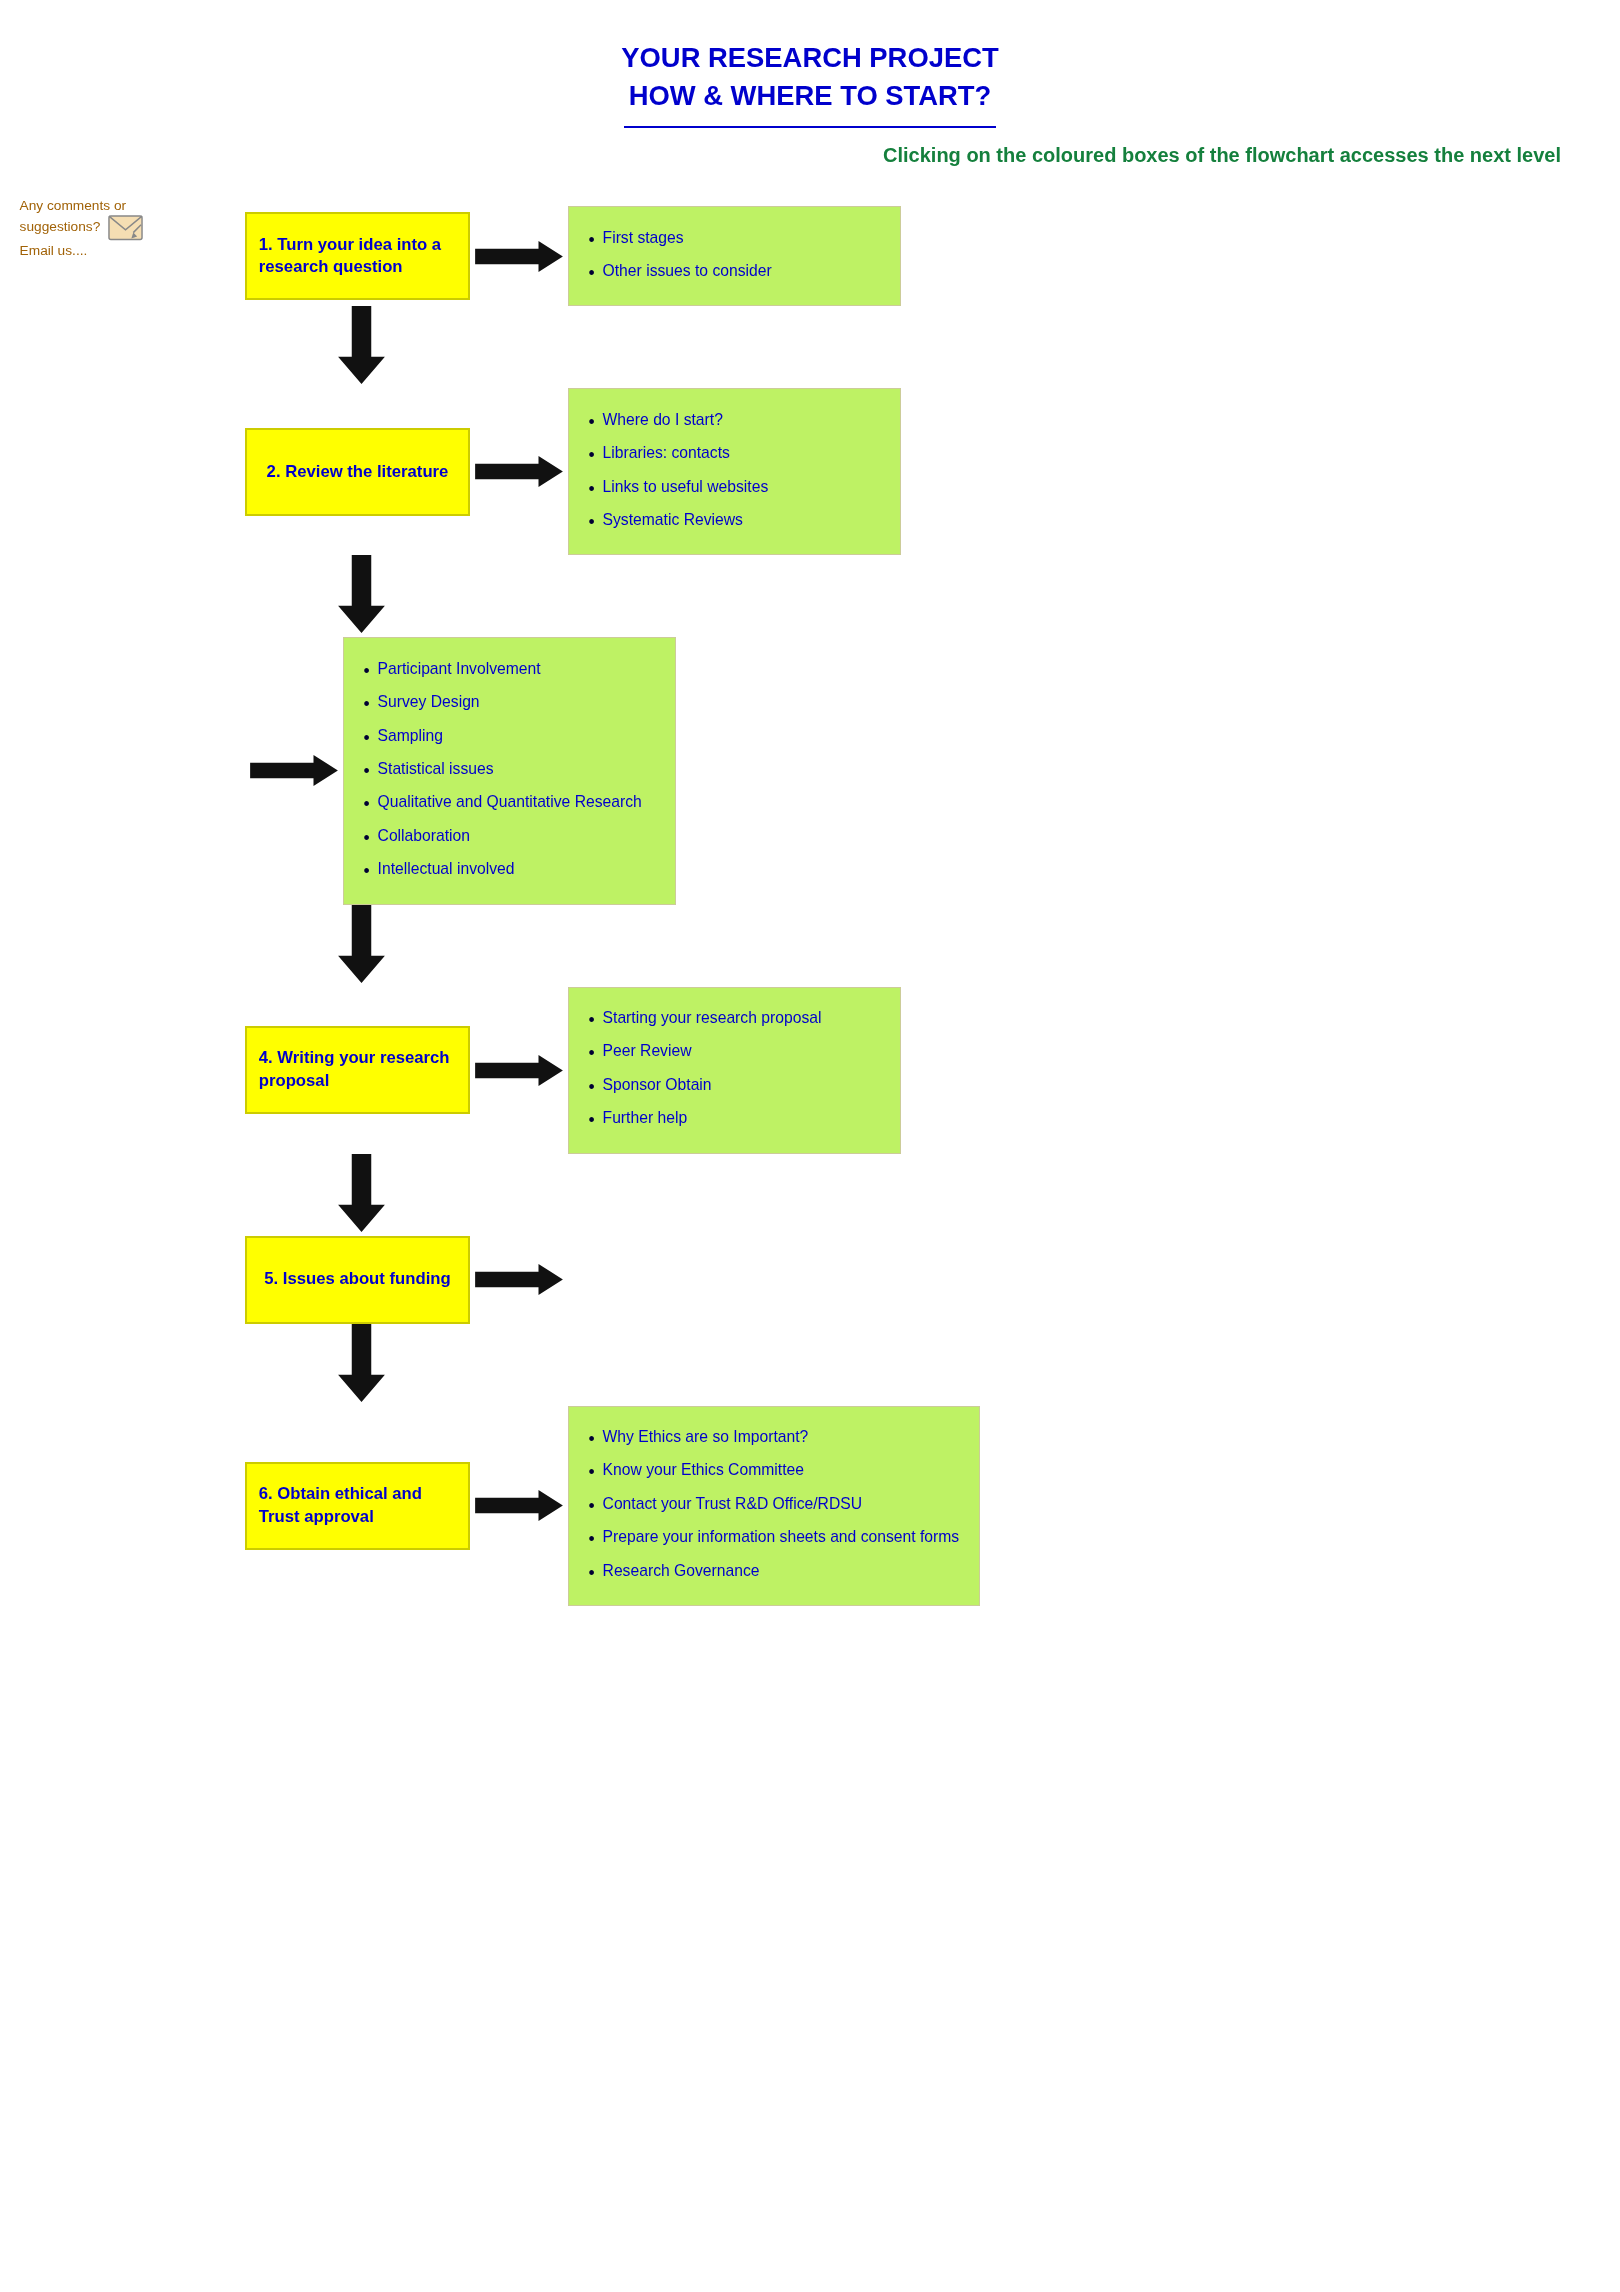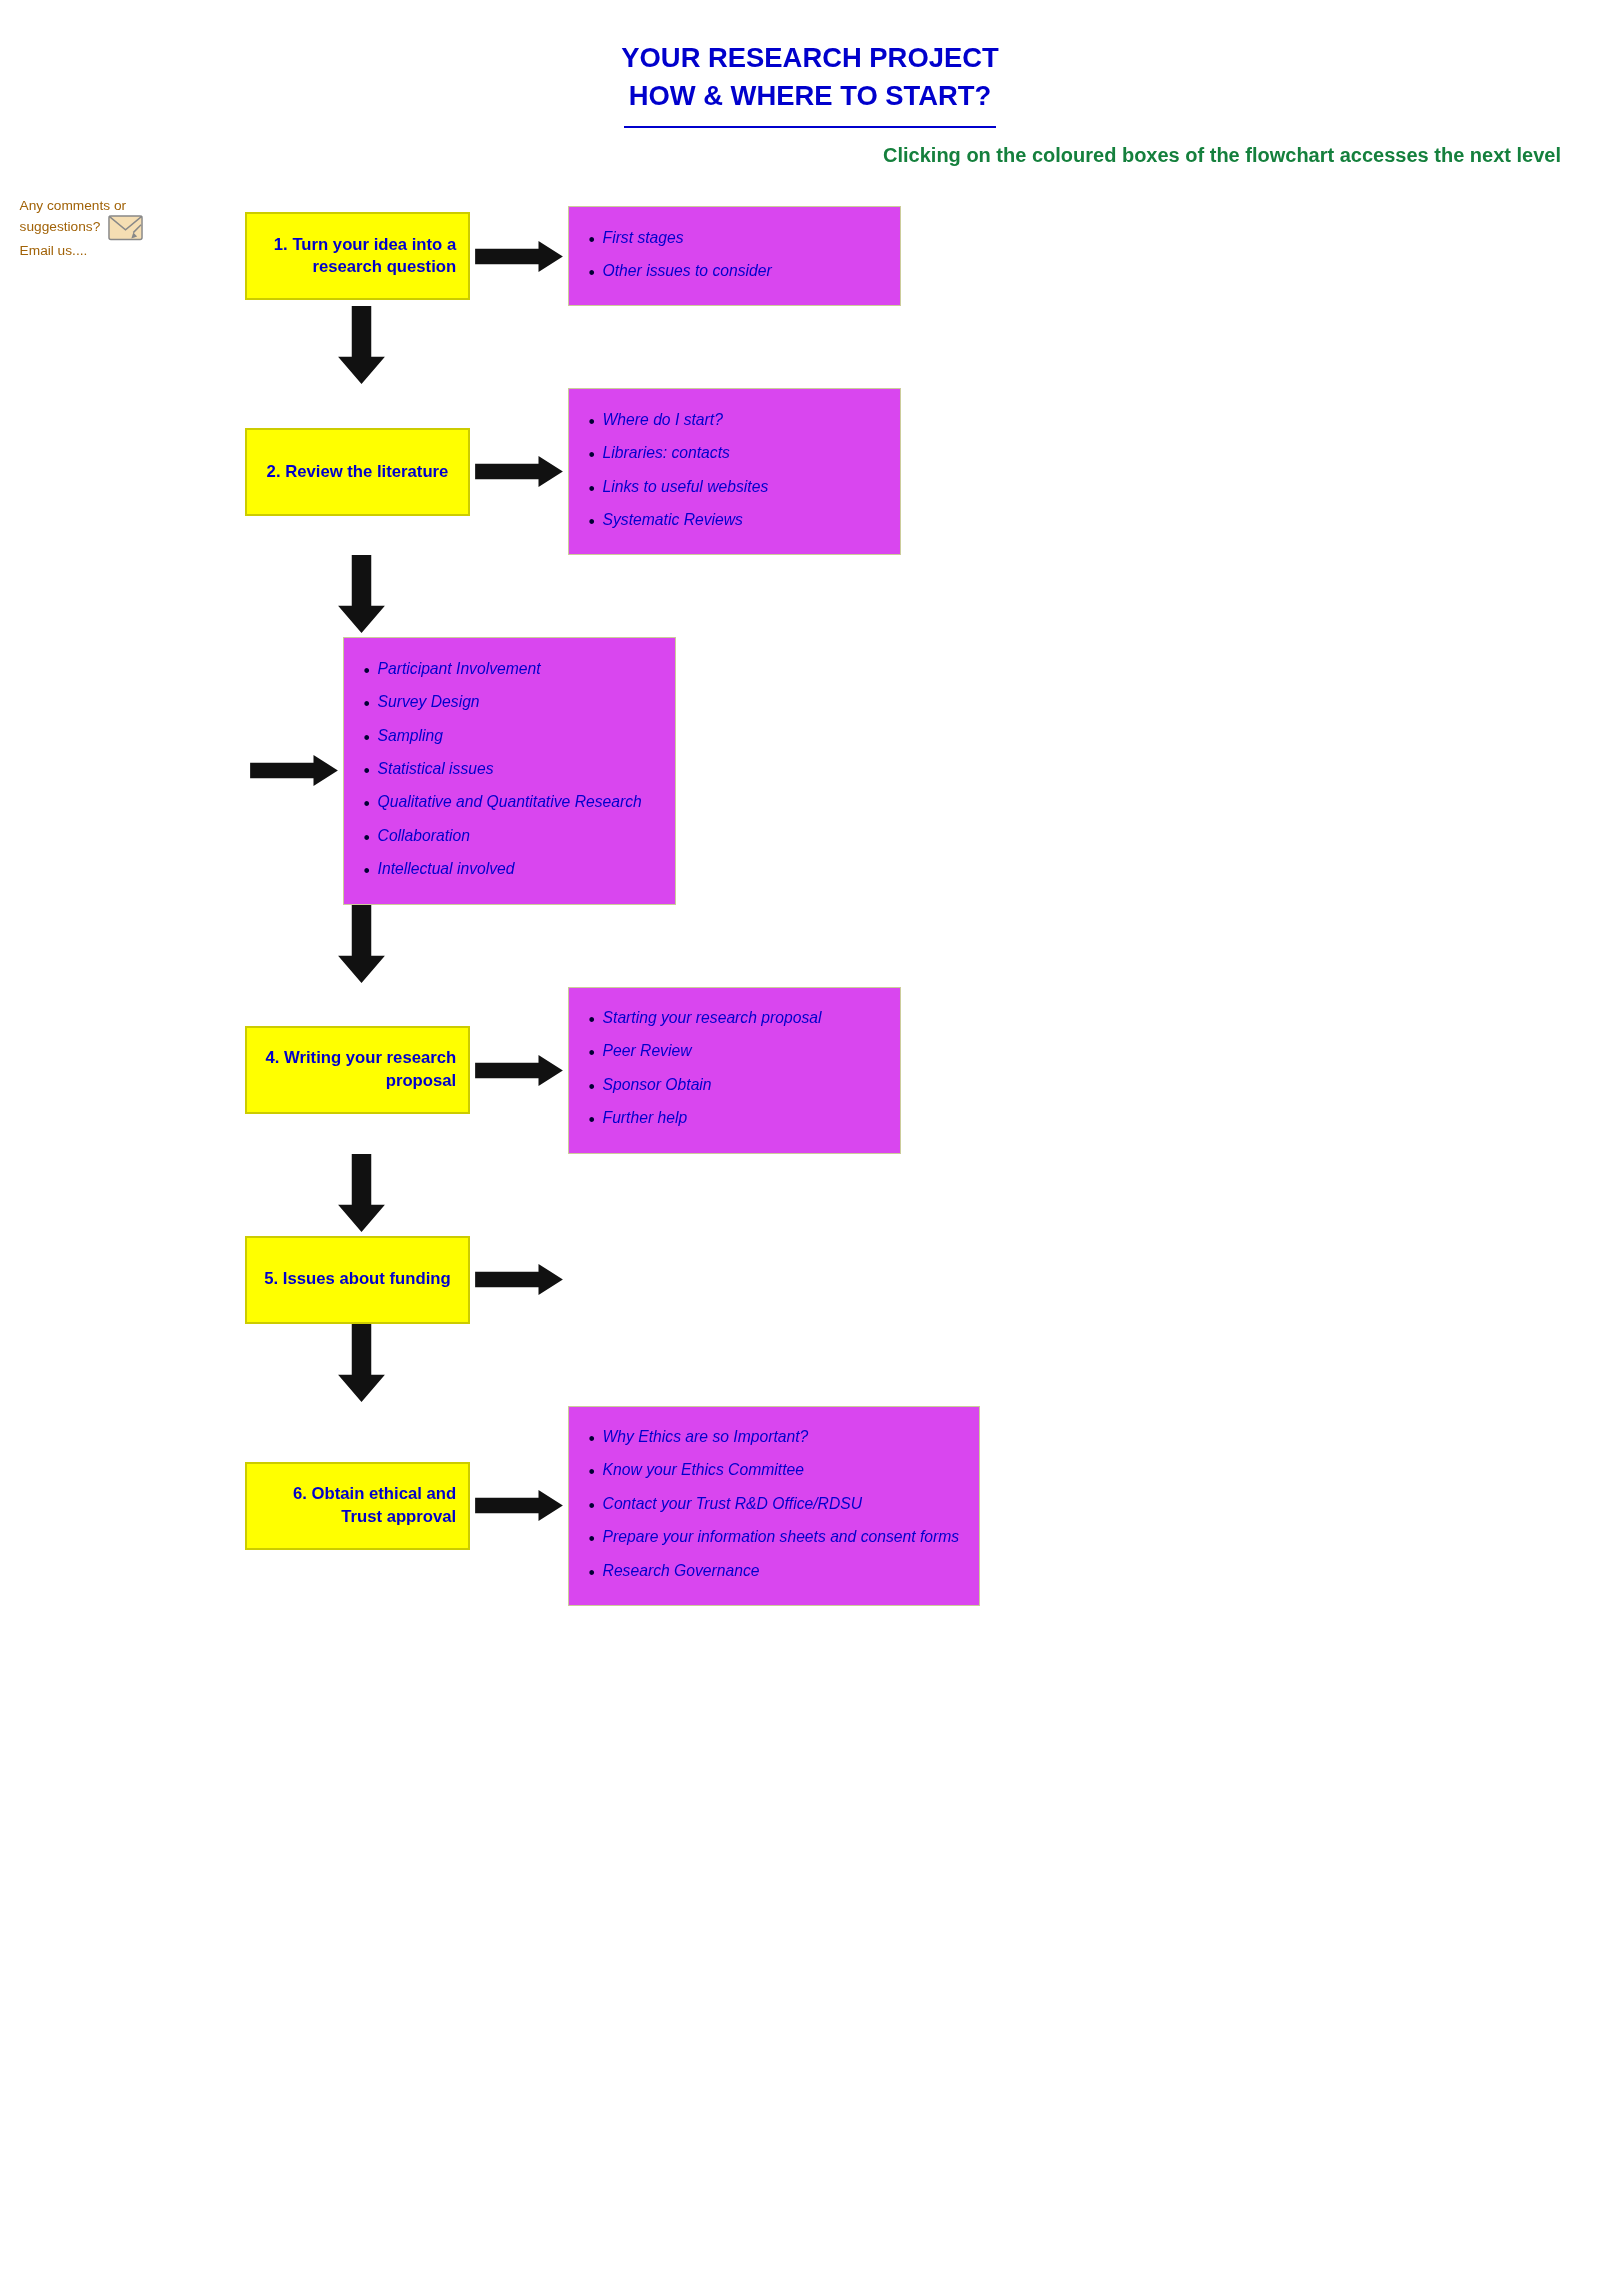--- a/index.html
+++ b/index.html
@@ -81,21 +81,21 @@
     }
 
     .flow-box {
       background: #ffff00;
       border: 2.9px solid #cccc00;
       width: 225px;
       min-height: 88px;
       display: flex;
       align-items: center;
       justify-content: center;
-      text-align: right;
+      text-align: left;
       padding: 13.7px 11.8px;
       cursor: pointer;
       flex-shrink: 0;
     }
 
     .flow-box-label {
       color: #0000cc;
       font-size: 16.7px;
       font-weight: bold;
       line-height: 1.35;
@@ -108,26 +108,25 @@
       justify-content: center;
       flex-shrink: 0;
     }
 
     .arrow-right svg {
       width: 88px;
       height: 39px;
     }
 
     .info-box {
-      background: #d946ef;
+      background: #bef264;
       border: 1px solid #cccc99;
       padding: 15.7px 19.6px;
       min-width: 333px;
       max-width: 490px;
-      font-style: italic;
     }
 
     .info-box ul {
       list-style: none;
       padding: 0;
       margin: 0;
     }
 
     .info-box ul li {
       color: #0000cc;

